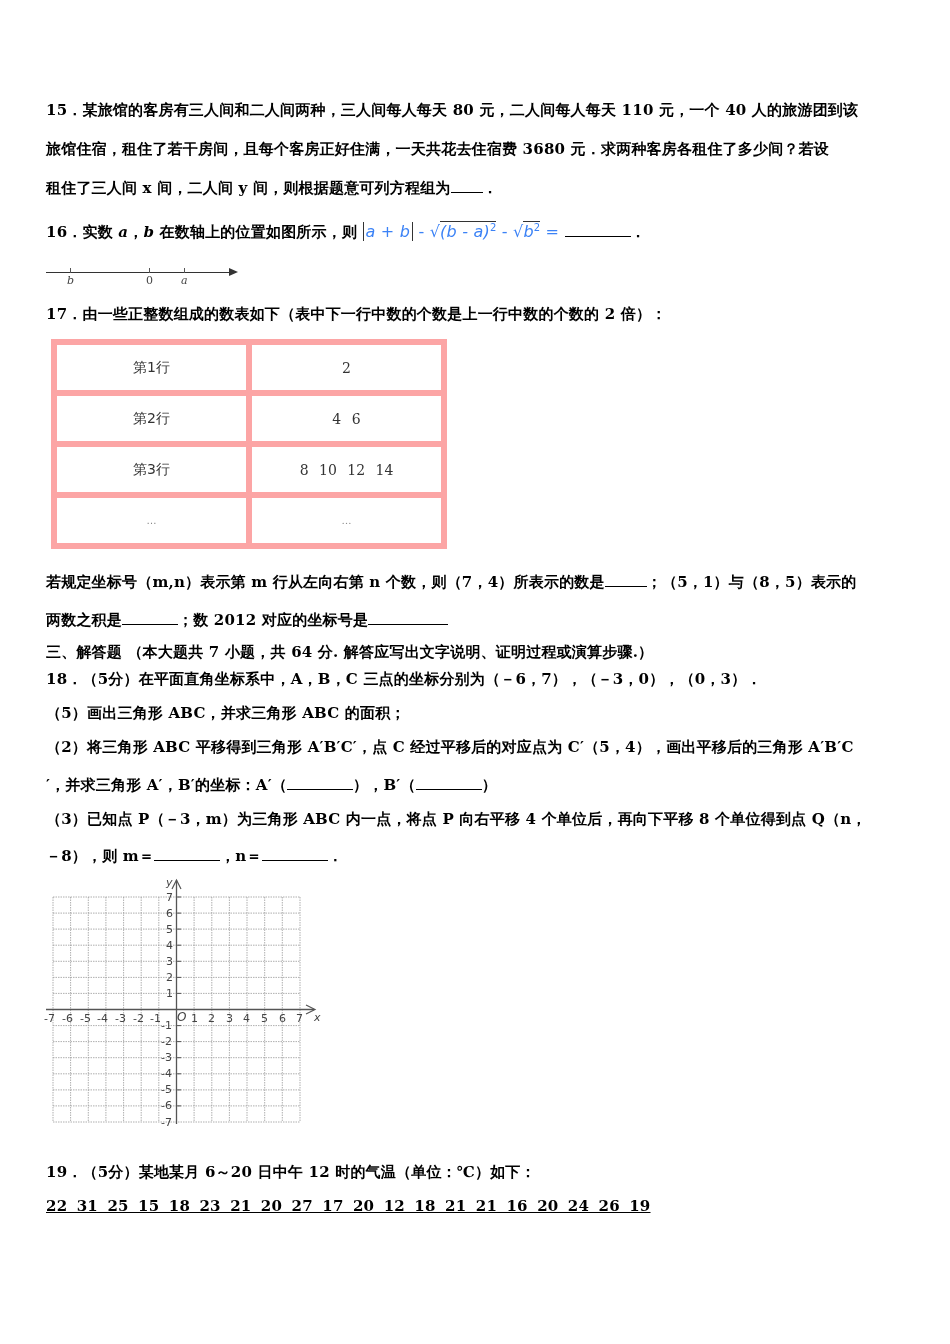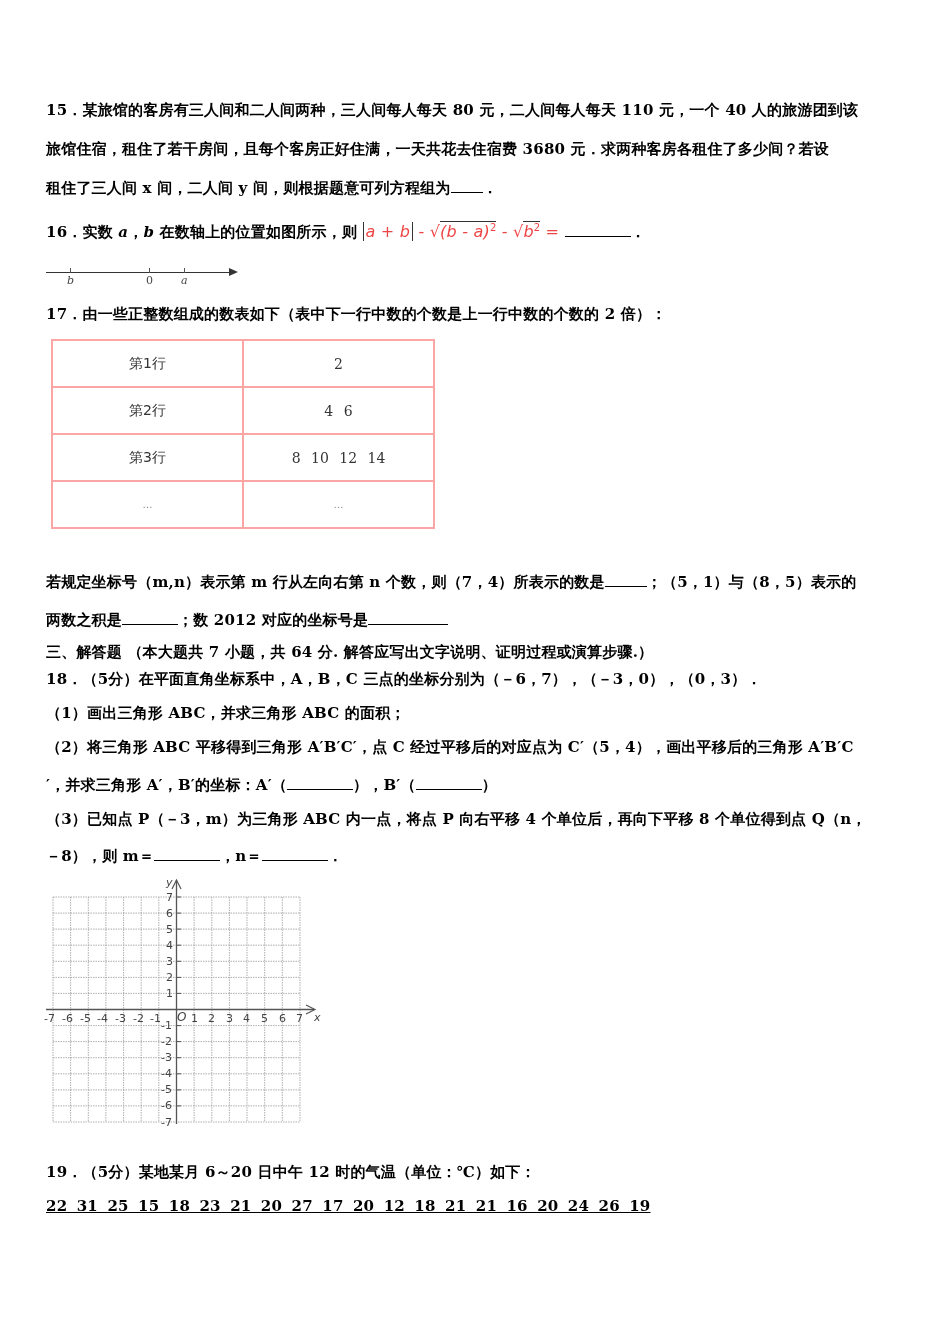--- a/index.html
+++ b/index.html
@@ -8,41 +8,41 @@
     font-family: "DejaVu Serif", "Liberation Serif", serif;
     color: #000;
   }
   .line {
     position: absolute; left: 46px; white-space: nowrap;
     font-size: 15px; font-weight: bold; letter-spacing: 0.2px;
   }
   .blank { display: inline-block; border-bottom: 1.5px solid #000; height: 14px; vertical-align: baseline; }
   .math {
     font-family: "DejaVu Sans", "Liberation Sans", sans-serif; font-weight: normal;
-    font-style: italic; color: #ef4444; font-size: 16px;
+    font-style: italic; color: #3b82f6; font-size: 16px;
   }
   .math .up { font-size: 10px; vertical-align: super; font-style: normal; }
   .math .rt { font-style: normal; }
   .math .ov { border-top: 1px solid #333; padding-top: 0; }
   .abs { border-left: 1px solid #333; border-right: 1px solid #333; padding: 0 2px; }
 
   
   .numline { position: absolute; left: 46px; top: 262px; width: 195px; height: 28px; }
   .numline .axis { position: absolute; left: 0; top: 10px; width: 185px; height: 1px; background: #333; }
   .numline .arrow { position: absolute; left: 183px; top: 6px; width: 0; height: 0;
     border-left: 9px solid #333; border-top: 4px solid transparent; border-bottom: 4px solid transparent; }
   .numline .tick { position: absolute; top: 6px; width: 1px; height: 5px; background: #555; }
   .numline .lbl { position: absolute; top: 12px; font-size: 11px; font-style: italic; color: #444; font-family: "DejaVu Serif", serif; }
 
   
   .numtable {
     position: absolute; left: 51px; top: 339px; border-collapse: collapse;
     font-family: "DejaVu Sans", "Liberation Sans", sans-serif; font-size: 14px; color: #333;
   }
-  .numtable td { border: 2px solid #fca5a5; width: 189px; height: 45px; text-align: center; padding: 0; }
+  .numtable td { border: 6px solid #fca5a5; width: 189px; height: 45px; text-align: center; padding: 0; }
   .numtable td.c2 { font-family: "DejaVu Serif", serif; word-spacing: 6px; }
 
   
   .gridwrap { position: absolute; left: 42px; top: 872px; width: 285px; height: 258px; }
   .gridwrap svg { width: 100%; height: 100%; }
 
   .temps { word-spacing: 4px; text-decoration: underline; }
 </style>
 </head>
 <body>
@@ -94,21 +94,21 @@
 <div class="line" style="top:572px">
   <span>若规定坐标号（m,n）表示第 m 行从左向右第 n 个数，则（7，4）所表示的数是</span><span class="blank" style="width:42px"></span><span>；（5，1）与（8，5）表示的</span>
 </div>
 <div class="line" style="top:610px">
   <span>两数之积是</span><span class="blank" style="width:56px"></span><span>；数 2012 对应的坐标号是</span><span class="blank" style="width:80px"></span>
 </div>
 
 <div class="line" style="top:643px">三、解答题  （本大题共 7 小题，共 64 分. 解答应写出文字说明、证明过程或演算步骤.）</div>
 
 <div class="line" style="top:670px">18．（5分）在平面直角坐标系中，A，B，C 三点的坐标分别为（－6，7），（－3，0），（0，3）．</div>
-<div class="line" style="top:704px">（1）画出三角形 ABC，并求三角形 ABC 的面积；</div>
+<div class="line" style="top:704px">（5）画出三角形 ABC，并求三角形 ABC 的面积；</div>
 <div class="line" style="top:738px">（2）将三角形 ABC 平移得到三角形 A′B′C′，点 C 经过平移后的对应点为 C′（5，4），画出平移后的三角形 A′B′C</div>
 <div class="line" style="top:775px">
   <span>′，并求三角形 A′，B′的坐标：A′（</span><span class="blank" style="width:66px"></span><span>），B′（</span><span class="blank" style="width:66px"></span><span>）</span>
 </div>
 <div class="line" style="top:810px">（3）已知点 P（－3，m）为三角形 ABC 内一点，将点 P 向右平移 4 个单位后，再向下平移 8 个单位得到点 Q（n，</div>
 <div class="line" style="top:846px">
   <span>－8），则 m＝</span><span class="blank" style="width:66px"></span><span>，n＝</span><span class="blank" style="width:66px"></span><span>．</span>
 </div>
 
 <div class="gridwrap">

